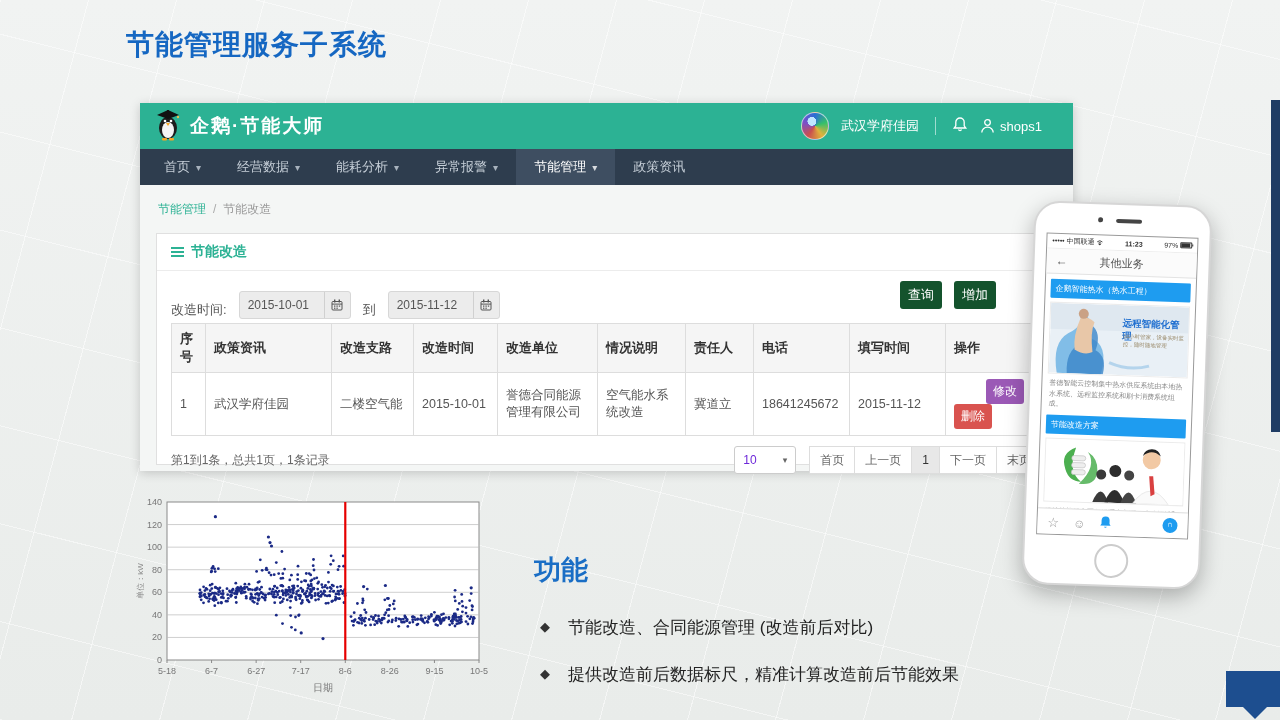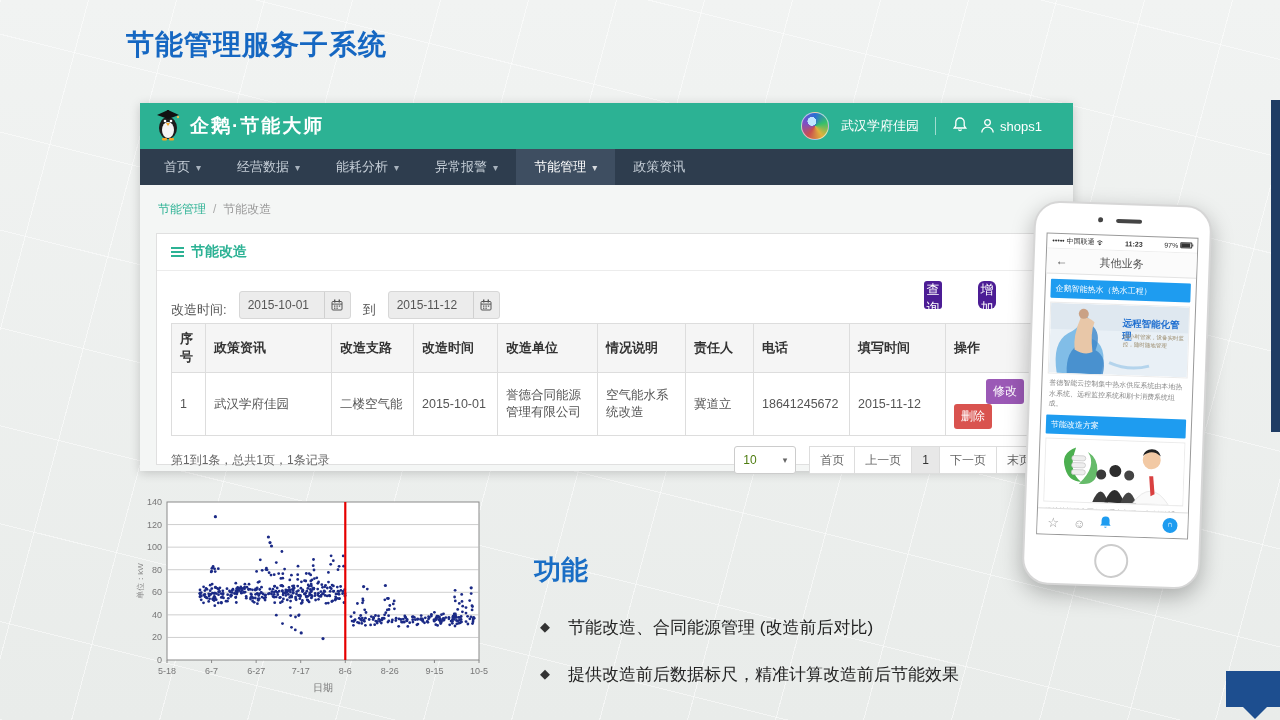--- a/index.html
+++ b/index.html
@@ -39,36 +39,36 @@
   .bc-current { color:#999; }
 
   .panel { margin:0 16px; background:#fff; border:1px solid #e0e0e0; height:232px; position:relative; }
   .panel-title-row { height:37px; display:flex; align-items:center; padding:0 14px; border-bottom:1px solid #ececec; color:#2cb294; font-size:14px; font-weight:bold; }
   .list-icon { display:inline-block; margin-right:7px; width:13px; }
   .list-icon i { display:block; height:2px; background:#2cb294; margin:2px 0; }
   .filter-row { position:relative; height:48px; display:flex; align-items:flex-end; padding:0 14px; font-size:13px; color:#555; }
   .date-box { display:flex; align-items:center; width:112px; height:28px; background:#ececec; border:1px solid #d7d7d7; border-radius:3px; margin:0 12px; cursor:pointer; }
   .date-box .val { flex:1; padding:0 8px; font-size:12px; color:#555; }
   .date-box .cal { width:26px; height:100%; border-left:1px solid #d0d0d0; display:flex; align-items:center; justify-content:center; }
-  .btn-teal { position:absolute; top:10px; width:18px; height:28px; background:#4c1d95; color:#fff; font-size:13px; border:none; border-radius:3px; cursor:pointer; }
+  .btn-teal { position:absolute; top:10px; width:42px; height:28px; background:#14532d; color:#fff; font-size:13px; border:none; border-radius:3px; cursor:pointer; }
   .btn-search { right:114px; }
-  .btn-add { right:60px;border-radius:6px; }
+  .btn-add { right:60px; }
 
   table.grid { border-collapse:collapse; margin:4px 14px 0; width:873px; table-layout:fixed; }
   .grid th, .grid td { border:1px solid #ddd; text-align:left; padding:6px 8px; }
   .grid th { background:#f5f5f5; font-size:13px; color:#333; height:30px; }
   .grid td { font-size:12.5px; color:#555; height:50px; }
   .act-btn { display:inline-block; border:none; border-radius:3px; color:#fff; font-size:12px; padding:4px 7px; cursor:pointer; }
   .act-edit { background:#9b59b6; margin-right:5px;margin-left:32px; }
   .act-del { background:#d9534f; }
 
   .pg-row { display:flex; align-items:center; justify-content:space-between; padding:10px 14px 0; }
   .pg-summary { font-size:12px; color:#666; }
   .pg-right { display:flex; align-items:center; gap:14px; }
-  .pg-select { width:62px; height:28px; border:1px solid #ccc; border-radius:3px; background:#fff; display:flex; align-items:center; justify-content:space-between; padding:0 8px; font-size:12px; color:#4d7c0f; cursor:pointer; }
+  .pg-select { width:62px; height:28px; border:1px solid #ccc; border-radius:3px; background:#fff; display:flex; align-items:center; justify-content:space-between; padding:0 8px; font-size:12px; color:#6d28d9; cursor:pointer; }
   .pg-select::after { content:"▾"; font-size:9px; color:#666; }
   .pg-group { display:flex; }
   .pg-btn { height:28px; padding:0 10px; border:1px solid #ddd; background:#fff; font-size:12px; color:#666; display:flex; align-items:center; margin-left:-1px; cursor:pointer; white-space:nowrap; }
   .pg-btn.active { background:#e8e8e8; color:#333; }
   .scrollbar-thumb { position:absolute; left:1047px; top:286px; width:7px; height:50px; background:#b5b9bc; border-radius:4px; z-index:3; }
 
   
   .chart-wrap { position:absolute; left:133px; top:494px; width:356px; height:212px; z-index:2; }
 
   

